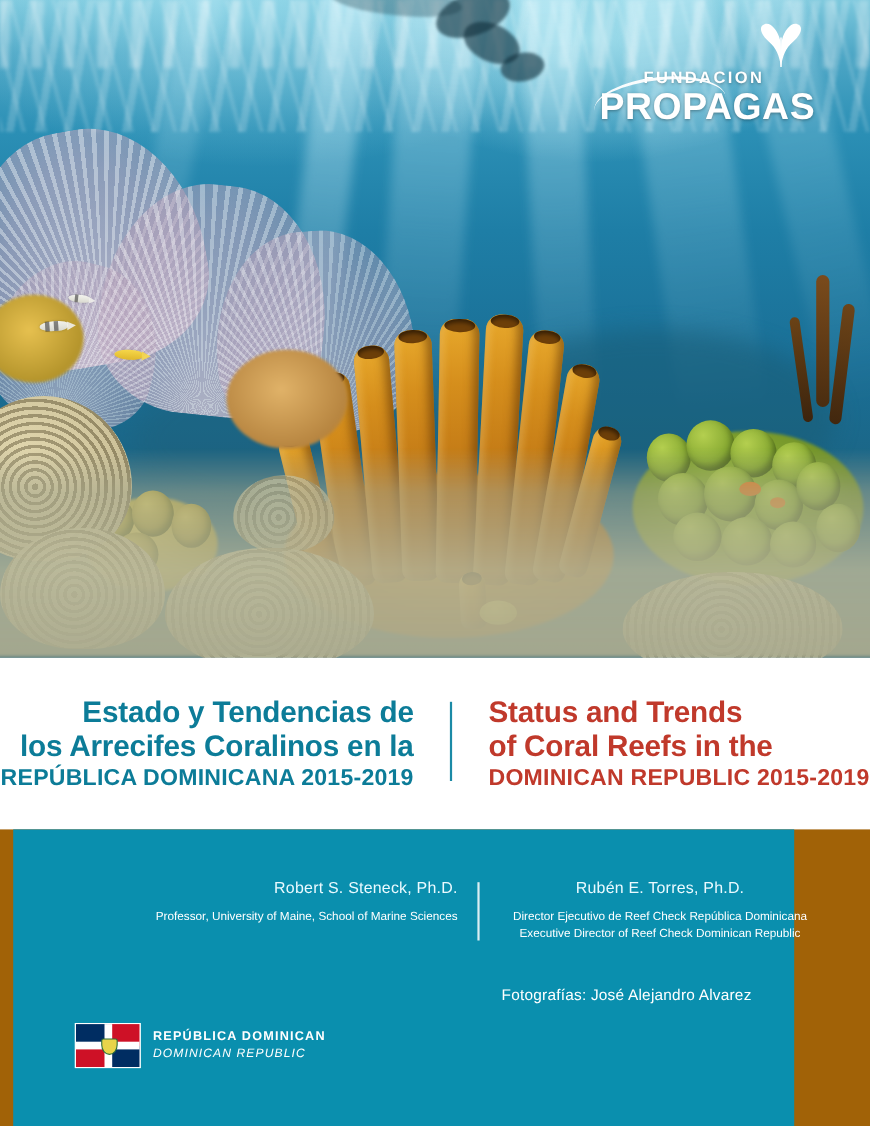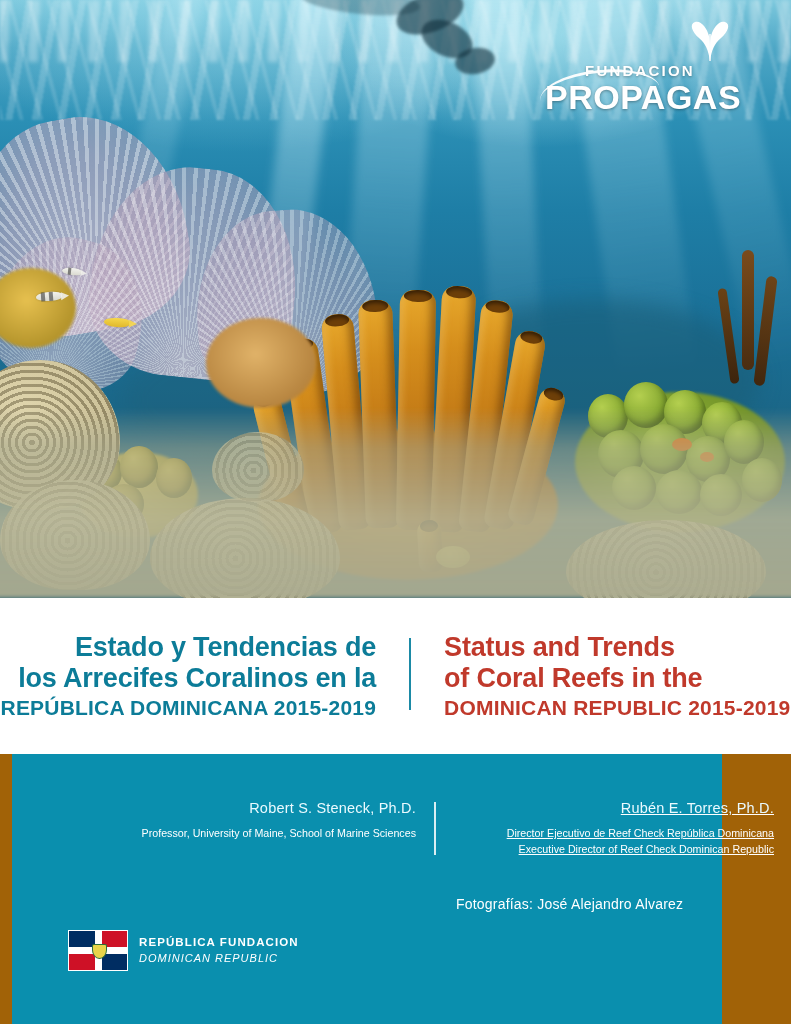--- a/index.html
+++ b/index.html
@@ -275,24 +275,23 @@
     text-align: right;
     padding-right: 18px;
   }
   .author-sep {
     width: 2px;
     background: rgba(255,255,255,.85);
     align-self: stretch;
     margin: 2px 0;
   }
   .author-right {
-    padding-left: 18px;
-    text-align: right;
+    padding-left: 4px;
+    text-align: center;
     width: 320px;
-    text-decoration: underline;
   }
   .author-name {
     font-size: 14.5px;
     color: #eafaff;
     margin-bottom: 10px;
     letter-spacing: .2px;
   }
   .author-role {
     font-size: 10.7px;
     line-height: 1.45;
@@ -510,19 +509,19 @@
       <div class="flag">
         <div class="q tl"></div>
         <div class="q tr"></div>
         <div class="q bl"></div>
         <div class="q br"></div>
         <div class="cross-v"></div>
         <div class="cross-h"></div>
         <div class="shield"></div>
       </div>
       <div class="flag-caption">
-        <div class="l1">REPÚBLICA FUNDACION</div>
+        <div class="l1">REPÚBLICA DOMINICAN</div>
         <div class="l2">DOMINICAN REPUBLIC</div>
       </div>
     </div>
 
   </div>
 </div>
 
 </body></html>

